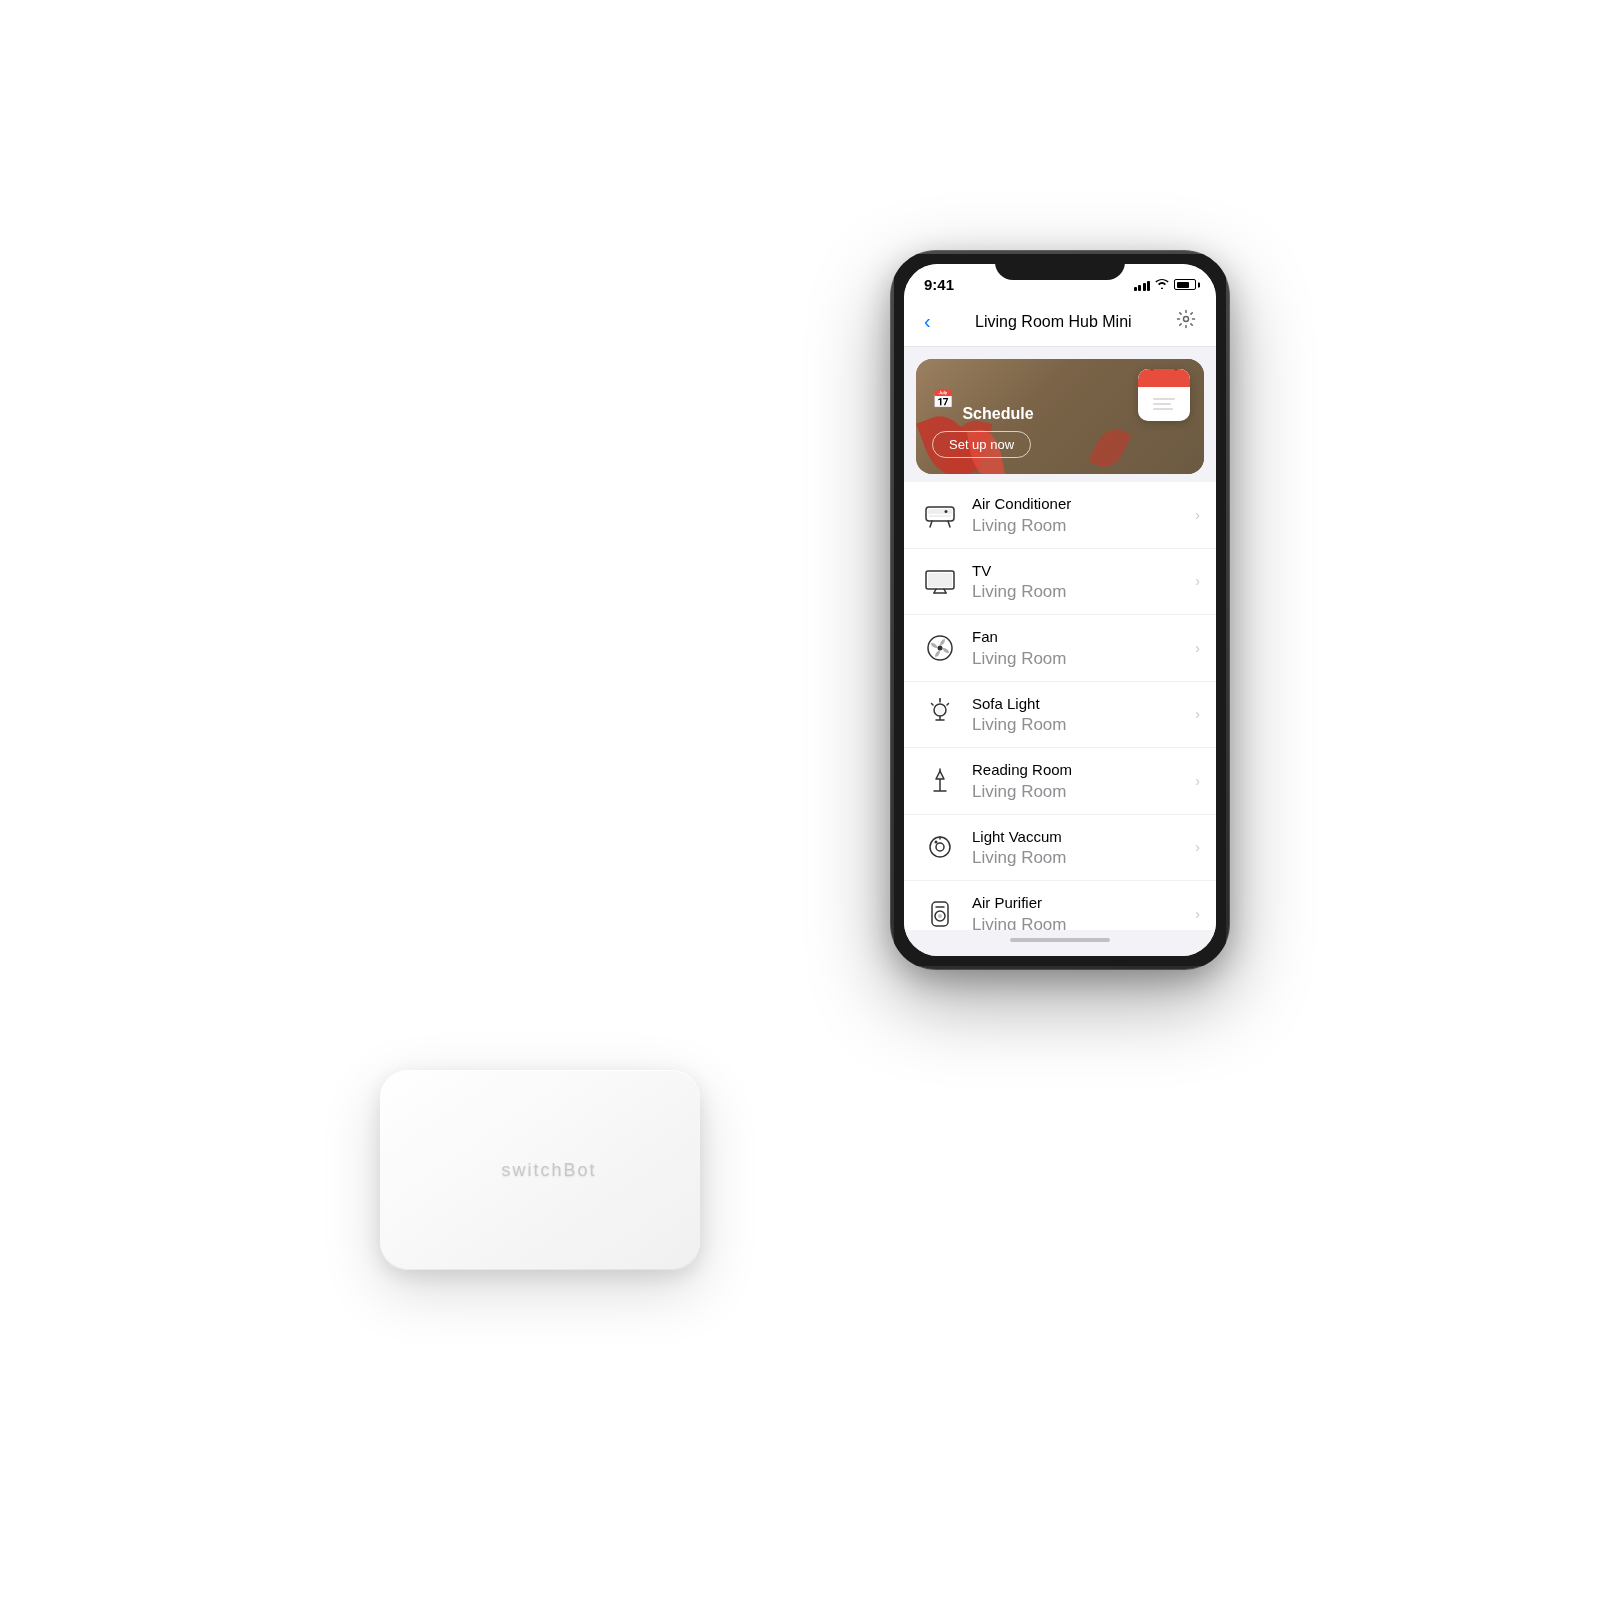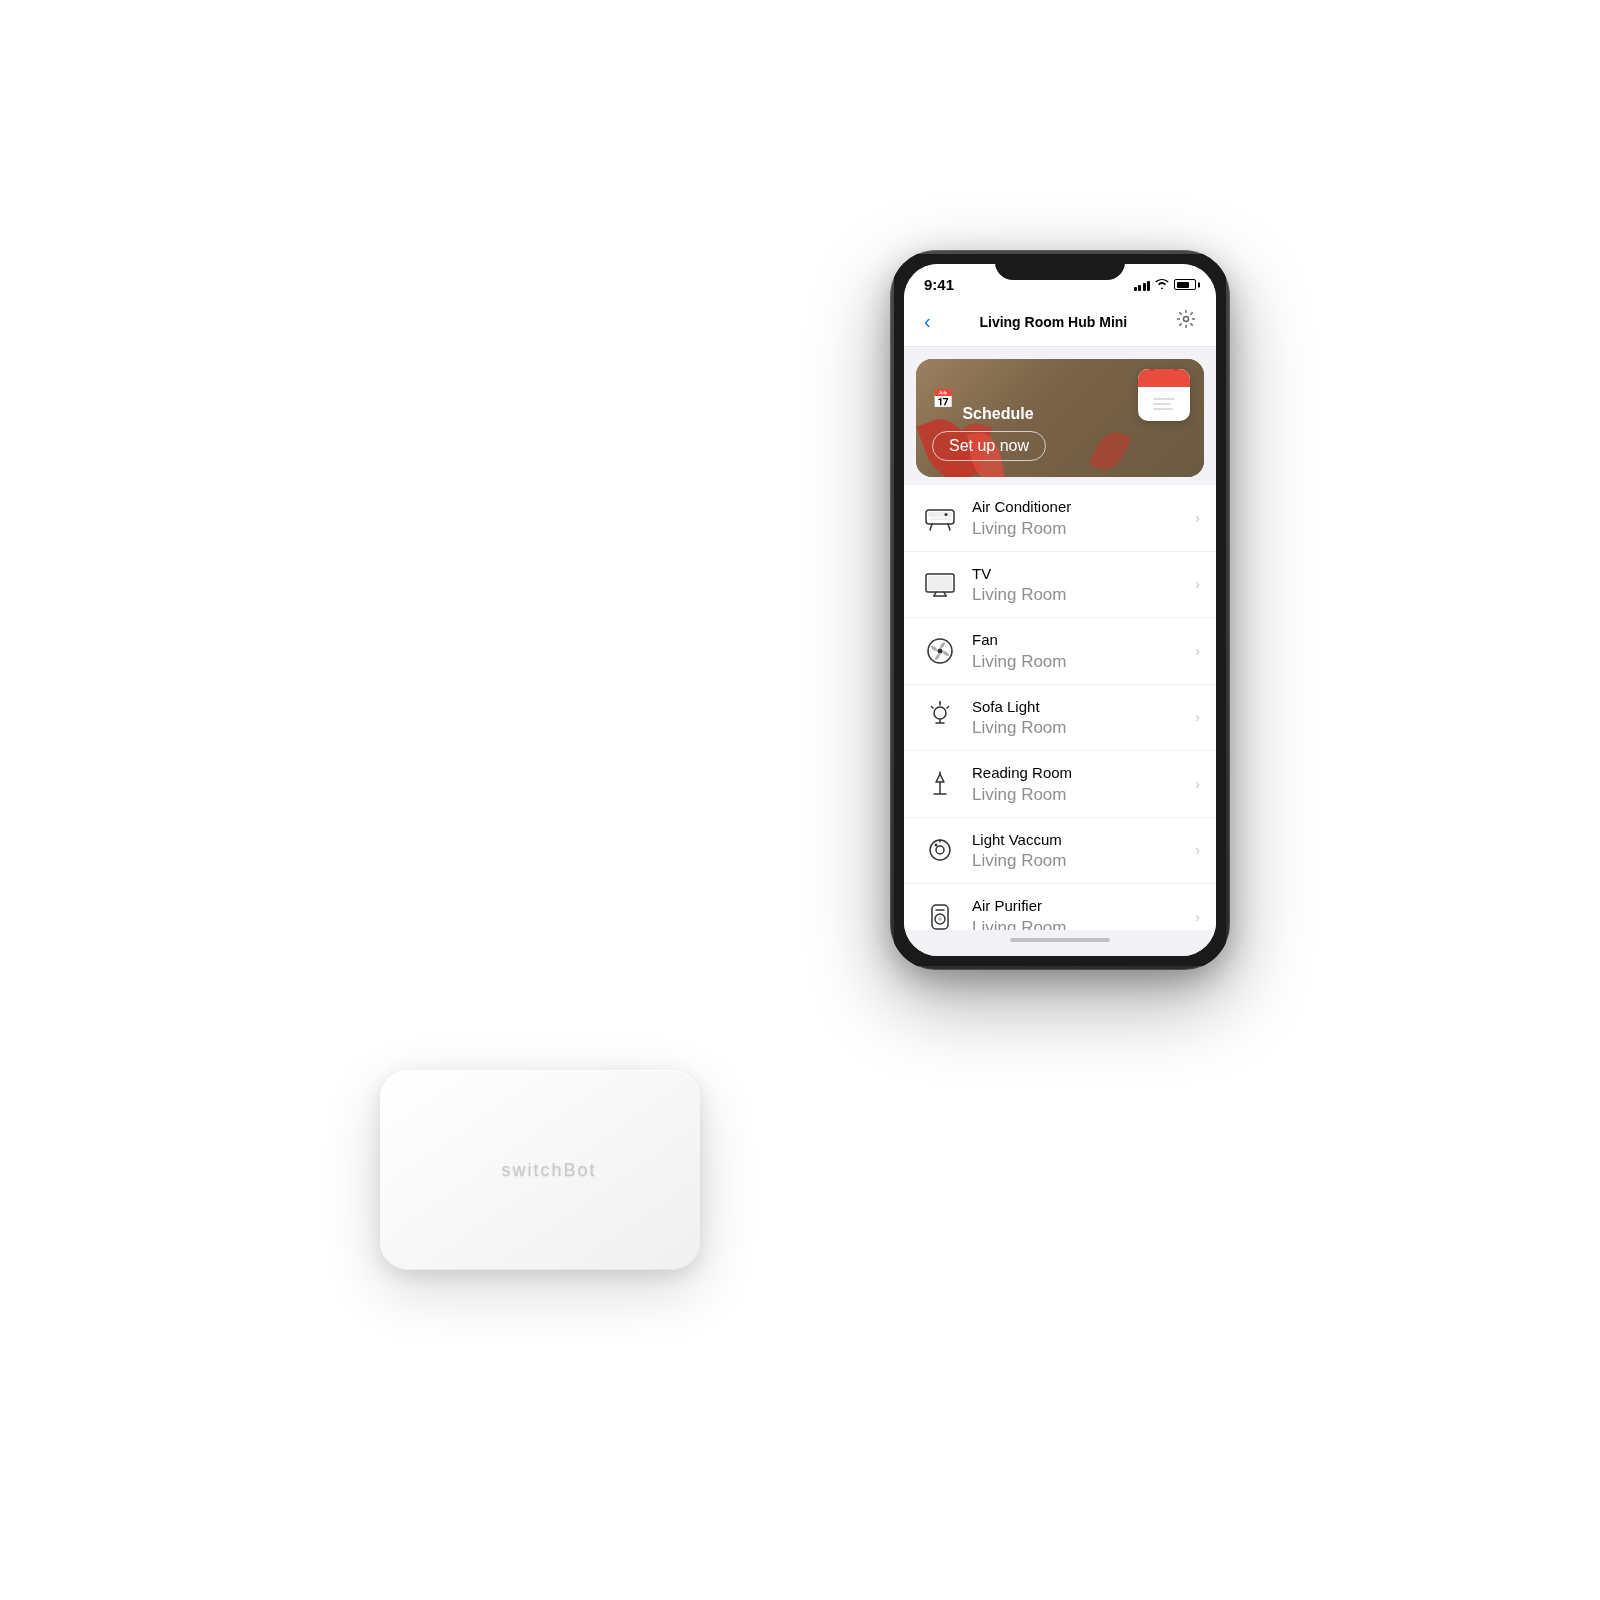--- a/index.html
+++ b/index.html
@@ -184,22 +184,22 @@
       border-bottom: 1px solid #e5e5ea;
     }
 
     .nav-back {
       color: #007aff;
       font-size: 20px;
       cursor: pointer;
     }
 
     .nav-title {
-      font-size: 14px;
-      font-weight: 700;
+      font-size: 16px;
+      font-weight: 400;
       color: #000;
     }
 
     .nav-settings {
       color: #666;
       font-size: 18px;
       cursor: pointer;
     }
 
     
@@ -317,21 +317,21 @@
     .setup-btn {
       position: relative;
       z-index: 2;
       align-self: flex-start;
       margin-top: 8px;
       background: transparent;
       border: 1.5px solid rgba(255,255,255,0.7);
       border-radius: 20px;
       padding: 5px 16px;
       color: #fff;
-      font-size: 16px;
+      font-size: 13px;
       cursor: pointer;
       font-weight: 400;
     }
 
     
     .device-list {
       background: #fff;
       margin: 0 0 10px;
     }
 

